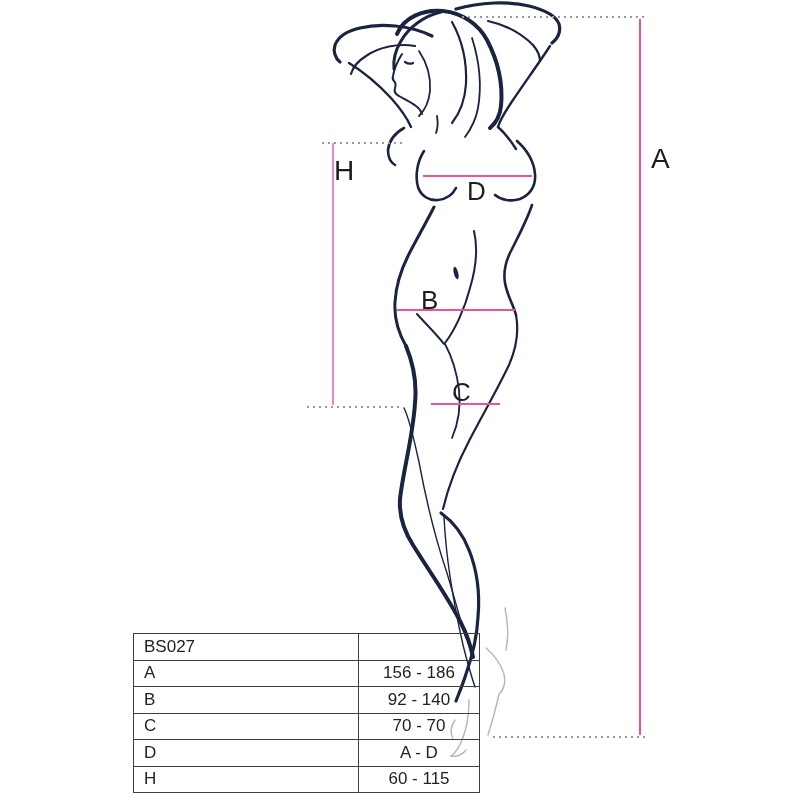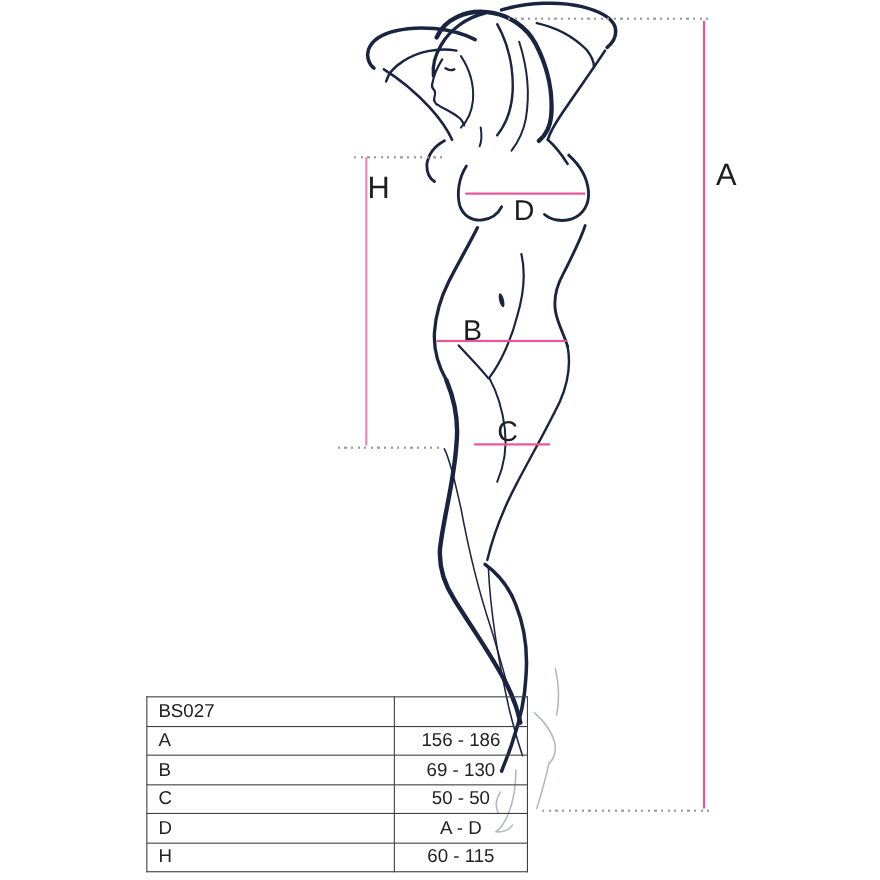--- a/index.html
+++ b/index.html
@@ -147,25 +147,25 @@
       <tr>
         <td>BS027</td>
         <td class="val"></td>
       </tr>
       <tr>
         <td>A</td>
         <td class="val">156 - 186</td>
       </tr>
       <tr>
         <td>B</td>
-        <td class="val">69 - 130</td>
+        <td class="val">92 - 140</td>
       </tr>
       <tr>
         <td>C</td>
-        <td class="val">50 - 50</td>
+        <td class="val">70 - 70</td>
       </tr>
       <tr>
         <td>D</td>
         <td class="val">A - D</td>
       </tr>
       <tr>
         <td>H</td>
         <td class="val">60 - 115</td>
       </tr>
     </tbody>

